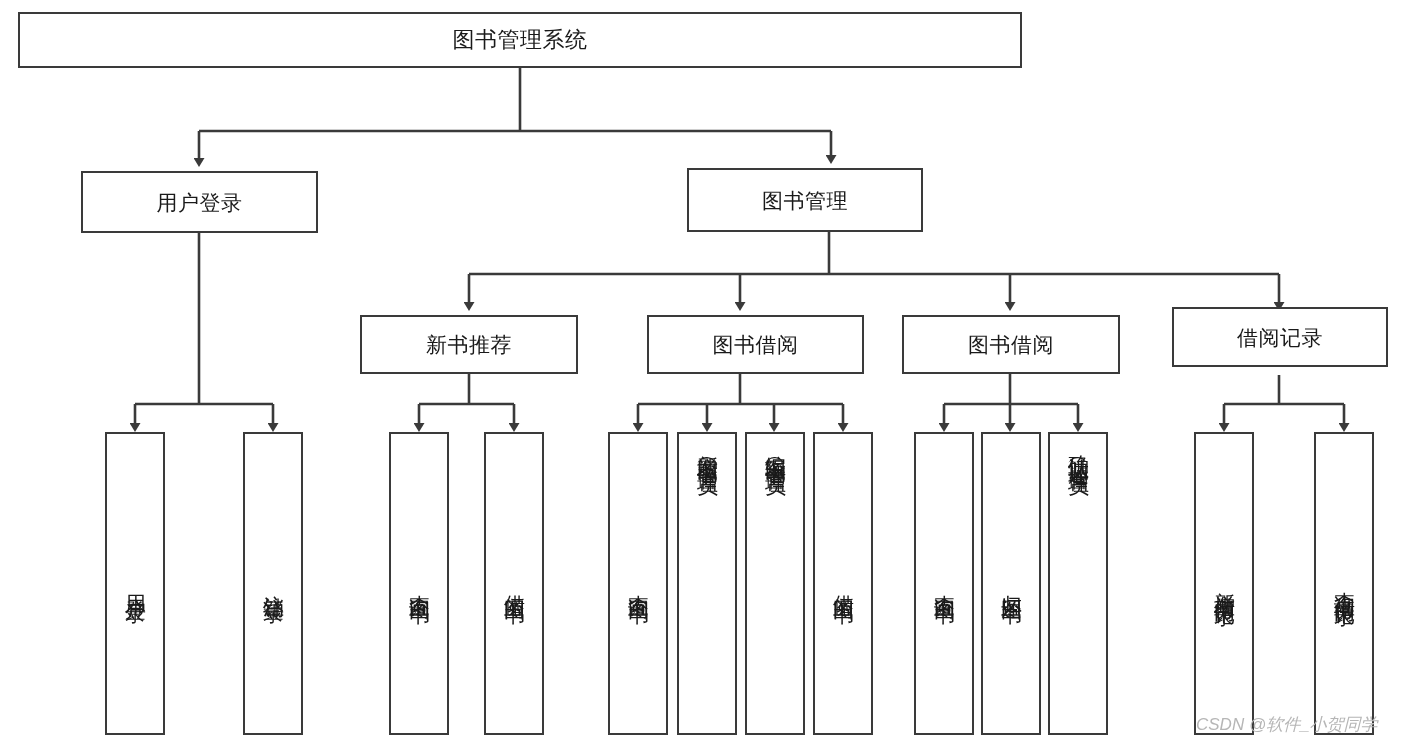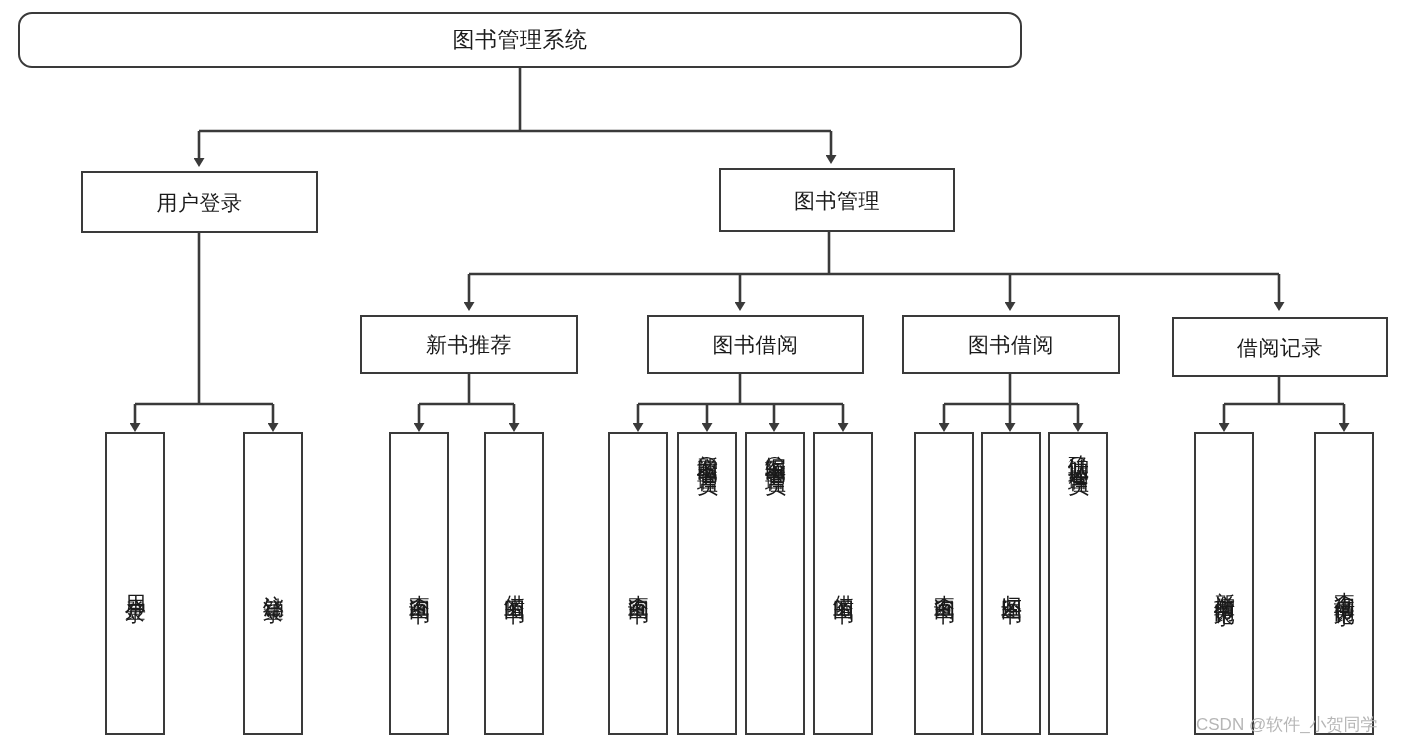--- a/index.html
+++ b/index.html
@@ -64,20 +64,21 @@
   .v-node.center-text { align-items: center; padding-top: 0; }
   #watermark {
     position: absolute;
     left: 1196px;
     top: 713px;
     font-size: 17px;
     color: #b6b6b6;
     white-space: nowrap;
     z-index: 3;
     font-family: "Liberation Sans", "DejaVu Sans", sans-serif;
+    font-style: italic;
   }
 </style>
 </head>
 <body>
 
 <div id="canvas">
 
   <svg id="wires" viewBox="0 0 1405 747" xmlns="http://www.w3.org/2000/svg">
     <defs>
       <marker id="arrow" markerWidth="9" markerHeight="11" refX="1" refY="5.5" orient="auto" markerUnits="userSpaceOnUse">
@@ -123,45 +124,45 @@
       <path d="M1010,404 L1010,424" marker-end="url(#arrow)"></path>
       <path d="M1078,404 L1078,424" marker-end="url(#arrow)"></path>
 
       <path d="M1279,375 L1279,404"></path>
       <path d="M1224,404 L1344,404"></path>
       <path d="M1224,404 L1224,424" marker-end="url(#arrow)"></path>
       <path d="M1344,404 L1344,424" marker-end="url(#arrow)"></path>
     </g>
   </svg>
 
-  <div class="node h-node" id="node-root" style="left:18px; top:12px; width:1004px; height:56px;border-radius:14px;">
+  <div class="node h-node" id="node-root" style="left:18px; top:12px; width:1004px; height:56px;">
     <span class="label">图书管理系统</span>
   </div>
 
   <div class="node h-node" id="node-user-login" style="left:81px; top:171px; width:237px; height:62px;">
     <span class="label">用户登录</span>
   </div>
 
-  <div class="node h-node" id="node-book-management" style="left:719px; top:168px; width:236px; height:64px;">
+  <div class="node h-node" id="node-book-management" style="left:687px; top:168px; width:236px; height:64px;">
     <span class="label">图书管理</span>
   </div>
 
   <div class="node h-node" id="node-new-book-recommend" style="left:360px; top:315px; width:218px; height:59px;">
     <span class="label">新书推荐</span>
   </div>
 
   <div class="node h-node" id="node-book-borrow" style="left:647px; top:315px; width:217px; height:59px;">
     <span class="label">图书借阅</span>
   </div>
 
   <div class="node h-node" id="node-current-borrow" style="left:902px; top:315px; width:218px; height:59px;">
     <span class="label">图书借阅</span>
   </div>
 
-  <div class="node h-node" id="node-borrow-record" style="left:1172px; top:317px; width:216px; height:60px;">
+  <div class="node h-node" id="node-borrow-record" style="left:1172px; top:307px; width:216px; height:60px;">
     <span class="label">借阅记录</span>
   </div>
 
   <div class="node v-node center-text" style="left:105px; top:432px; width:60px; height:303px;">
     <span class="label">用户登录</span>
   </div>
 
   <div class="node v-node center-text" style="left:243px; top:432px; width:60px; height:303px;">
     <span class="label">注销登录</span>
   </div>

